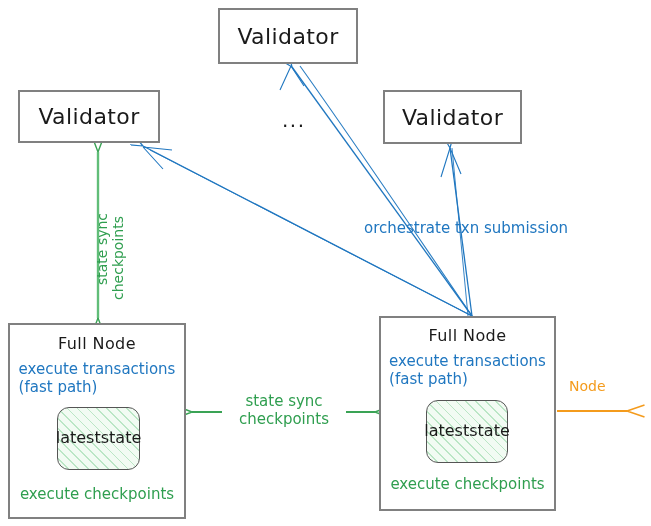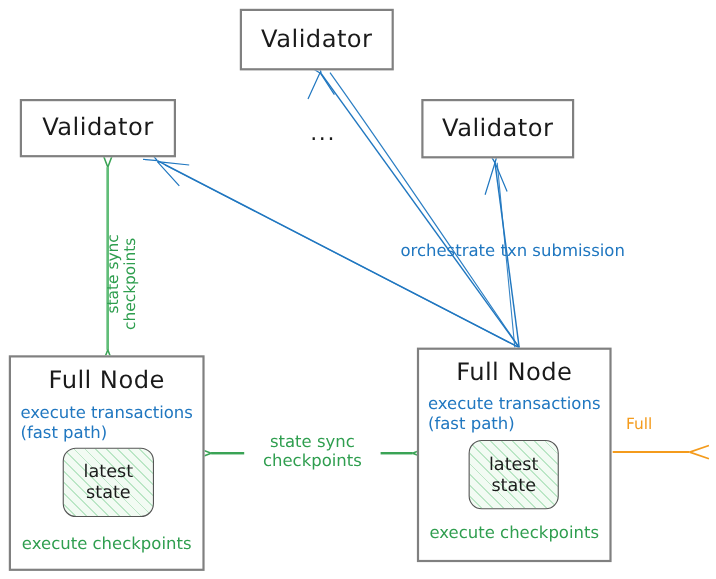--- a/index.html
+++ b/index.html
@@ -37,21 +37,21 @@
   }
   .validator-label {
     font-family: "DejaVu Sans", sans-serif;
     font-size: 22px;
     color: #1a1a1a;
     letter-spacing: 0.4px;
     white-space: nowrap;
   }
   .fullnode-title {
     font-family: "DejaVu Sans", sans-serif;
-    font-size: 22px;
+    font-size: 16px;
     color: #1a1a1a;
     letter-spacing: 0.4px;
     white-space: nowrap;
   }
   .blue-text {
     font-family: "DejaVu Sans", sans-serif;
     color: #2077c0;
     font-size: 15px;
     text-align: left;
     line-height: 1.22;
@@ -77,21 +77,21 @@
     border: 1.6px solid #555555;
     border-radius: 12px;
     background-color: #f2fbf3;
     background-image: repeating-linear-gradient(
        45deg,
        rgba(80,190,110,0.34) 0px,
        rgba(80,190,110,0.34) 1.2px,
        rgba(255,255,255,0) 1.2px,
        rgba(255,255,255,0) 7px);
     display: flex;
-    flex-direction: column;
+    flex-direction: row;
     align-items: center;
     justify-content: center;
   }
   .state-line {
     font-family: "DejaVu Sans", sans-serif;
     font-size: 16px;
     color: #1a1a1a;
     line-height: 1.18;
     white-space: nowrap;
   }
@@ -218,15 +218,15 @@
     <span class="vl-line">checkpoints</span>
   </div>
 
   <div class="edge-label green-text" style="left:222px; top:392px; width:124px; text-align:center; background:#ffffff;">
     <div>state sync</div>
     <div>checkpoints</div>
   </div>
 
   <div class="edge-label blue-text" style="left:364px; top:219px;">orchestrate txn submission</div>
 
-  <div class="edge-label orange-text" style="left:569px; top:378px;">Full</div>
+  <div class="edge-label orange-text" style="left:569px; top:378px;">Node</div>
 
 </div>
 
 </body></html>

